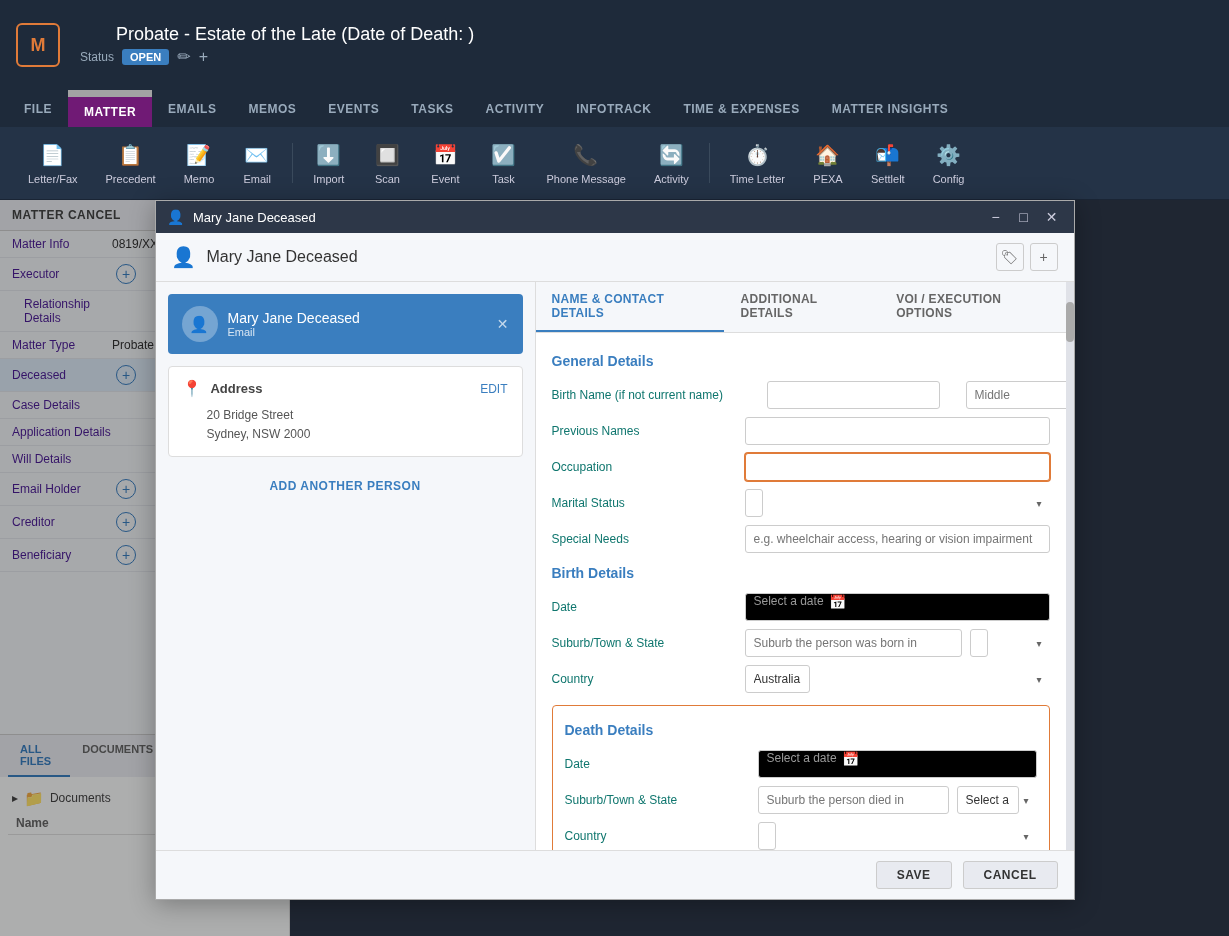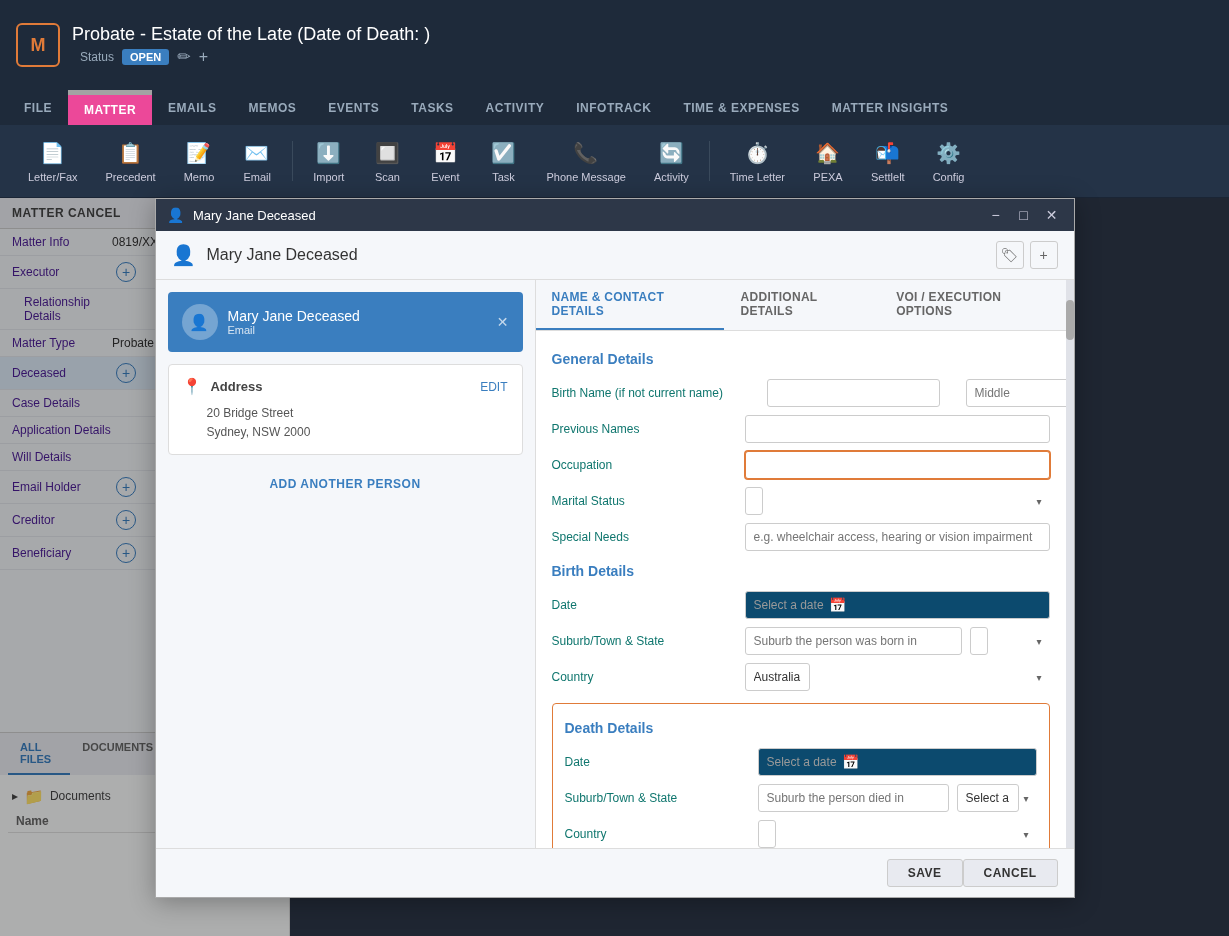--- a/index.html
+++ b/index.html
@@ -14,43 +14,43 @@
       padding: 0 16px;
       gap: 12px;
     }
     .app-logo {
       width: 44px; height: 44px;
       border: 2px solid #e07b39;
       border-radius: 6px;
       display: flex; align-items: center; justify-content: center;
       color: #e07b39; font-size: 18px; font-weight: bold;
     }
-    .top-bar-title { color: white; font-size: 18px; font-weight: 300; }
+    .top-bar-title { color: white; font-size: 18px; font-weight: 300; margin-left: 44px; }
     .status-area { display: flex; align-items: center; gap: 8px; margin-left: 8px; }
     .status-label { color: #9ab; font-size: 12px; }
     .status-badge {
       background: #3a7ebf; color: white; font-size: 11px; font-weight: bold;
       padding: 2px 8px; border-radius: 3px;
     }
 
     
     .nav-tabs {
       background: #1e2a3a;
       display: flex;
       border-bottom: none;
       padding: 0 8px;
     }
     .nav-tab {
       color: #9ab; font-size: 12px; font-weight: 600;
       padding: 8px 16px; cursor: pointer; border: none; background: none;
       letter-spacing: 0.5px;
     }
     .nav-tab.active {
-      background: #ec4899; color: white;
-      border-top: 5px solid #a3a3a3;
+      background: #701a75; color: white;
+      border-top: 7px solid #a3a3a3;
     }
 
     
     .toolbar {
       background: #243347;
       display: flex;
       align-items: center;
       padding: 8px 16px;
       gap: 4px;
       border-bottom: 1px solid #1a2535;
@@ -334,41 +334,41 @@
       display: flex; gap: 4px; flex: 1;
     }
     .form-input-triple input { flex: 1; margin-left: 22px; }
     .date-input {
       height: 28px;
       border: 1px solid #ccc;
       border-radius: 3px;
       padding: 0 8px;
       font-size: 12px;
       color: #999;
-      display: flex; align-items: center; gap: 6px;
-      cursor: pointer; background: #0c4a6e;
+      display: flex; gap: 6px;
+      cursor: pointer; background: #000000;
     }
     .cal-icon { color: #9ab; font-size: 14px; }
 
     .section-divider { margin: 12px 0 10px; }
     .death-details-section {
       border: 1px solid #e07b39;
       border-radius: 4px;
       padding: 12px;
       margin-bottom: 12px;
     }
 
     
     .modal-footer {
       background: #f5f7fa;
       border-top: 1px solid #ddd;
       padding: 10px 16px;
       display: flex;
       justify-content: flex-end;
-      gap: 0;
+      gap: 11px;
     }
     .btn-save {
       background: #e8eaf0; color: #333;
       border: 1px solid #ccc; border-radius: 3px;
       padding: 6px 20px; font-size: 12px; font-weight: 600;
       cursor: pointer; letter-spacing: 0.5px;
     }
     .btn-cancel {
       background: #e8eaf0; color: #333;
       border: 1px solid #ccc; border-radius: 3px;

